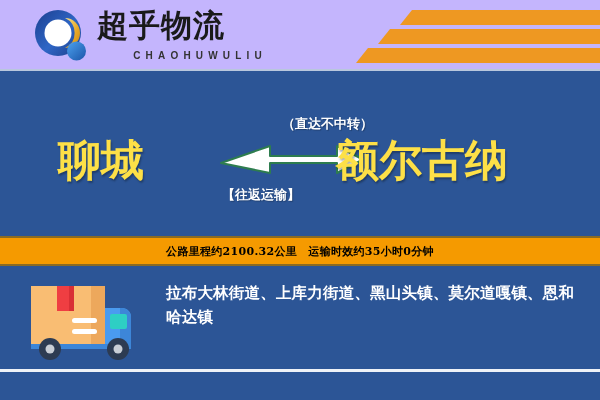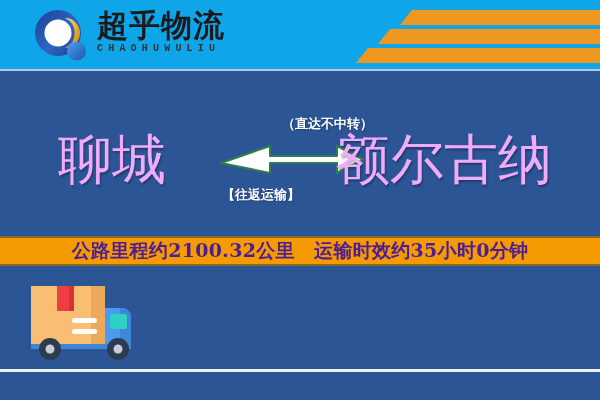--- a/index.html
+++ b/index.html
@@ -17,21 +17,21 @@
     overflow: hidden;
     background: #2c5596;
   }
 
   
   .header {
     position: absolute;
     left: 0; top: 0;
     width: 600px;
     height: 71px;
-    background: #0ea5e9;
+    background: #c4b5fd;
     overflow: hidden;
   }
   .header-rule {
     position: absolute;
     left: 0; top: 69px;
     width: 600px; height: 2px;
     background: #b9c7dd;
   }
   .logo-mark {
     position: absolute;
@@ -48,27 +48,28 @@
   .brand-cn {
     font-family: "DejaVu Serif", "Liberation Serif", serif;
     font-weight: 700;
     font-size: 31px;
     line-height: 34px;
     letter-spacing: 1px;
     color: #1a1a1a;
     white-space: nowrap;
   }
   .brand-en {
-    margin-top: 1px;
-    font-family: Liberation Mono, monospace;
+    margin-top: 8px;
+    font-family: Liberation Sans, sans-serif;
     font-weight: 700;
     font-size: 10px;
     letter-spacing: 5.2px;
     color: #333333;
     white-space: nowrap;
+    text-align: right;
   }
 
   .stripes {
     position: absolute;
     right: 0; top: 8px;
     width: 262px;
     height: 58px;
   }
   .stripe {
     position: absolute;
@@ -91,23 +92,23 @@
 
   .route {
     position: absolute;
     left: 0; top: 104px;
     width: 600px;
     height: 110px;
   }
   .city {
     position: absolute;
     font-family: "DejaVu Serif", "Liberation Serif", serif;
-    font-weight: 400;
-    color: #f0abfc;
-    font-size: 54px;
+    font-weight: 700;
+    color: #fde047;
+    font-size: 43px;
     line-height: 48px;
     white-space: nowrap;
     text-shadow: 1px 2px 2px rgba(0,0,0,0.30);
   }
   .city.origin { left: 58px;  top: 32px; }
   .city.dest   { left: 336px; top: 32px; text-align: right; }
 
   .mid {
     position: absolute;
     left: 222px; top: 0;
@@ -155,22 +156,22 @@
     border-top: 2px solid #8a6b24;
     border-bottom: 2px solid #8a6b24;
     box-sizing: border-box;
     display: flex;
     align-items: center;
     justify-content: center;
   }
   .info-text {
     font-family: "DejaVu Serif", "Liberation Serif", serif;
     font-weight: 700;
-    font-size: 19px;
-    color: #4c1d95;
+    font-size: 11px;
+    color: #000000;
     white-space: nowrap;
     letter-spacing: 0.3px;
   }
 
   
   .truck {
     position: absolute;
     left: 26px; top: 278px;
     width: 118px; height: 84px;
   }
@@ -287,16 +288,17 @@
 
       <rect x="5" y="66" width="100" height="5" fill="#3d86d8"></rect>
 
       <circle cx="24" cy="71" r="11" fill="#2d3b52"></circle>
       <circle cx="24" cy="71" r="4.5" fill="#c9ced6"></circle>
       <circle cx="92" cy="71" r="11" fill="#2d3b52"></circle>
       <circle cx="92" cy="71" r="4.5" fill="#c9ced6"></circle>
     </svg>
   </div>
 
+  <div class="coverage">拉布大林街道、上库力街道、黑山头镇、莫尔道嘎镇、恩和哈达镇</div>
 
   <div class="bottom-rule"></div>
 
 </div>
 
 </body></html>

